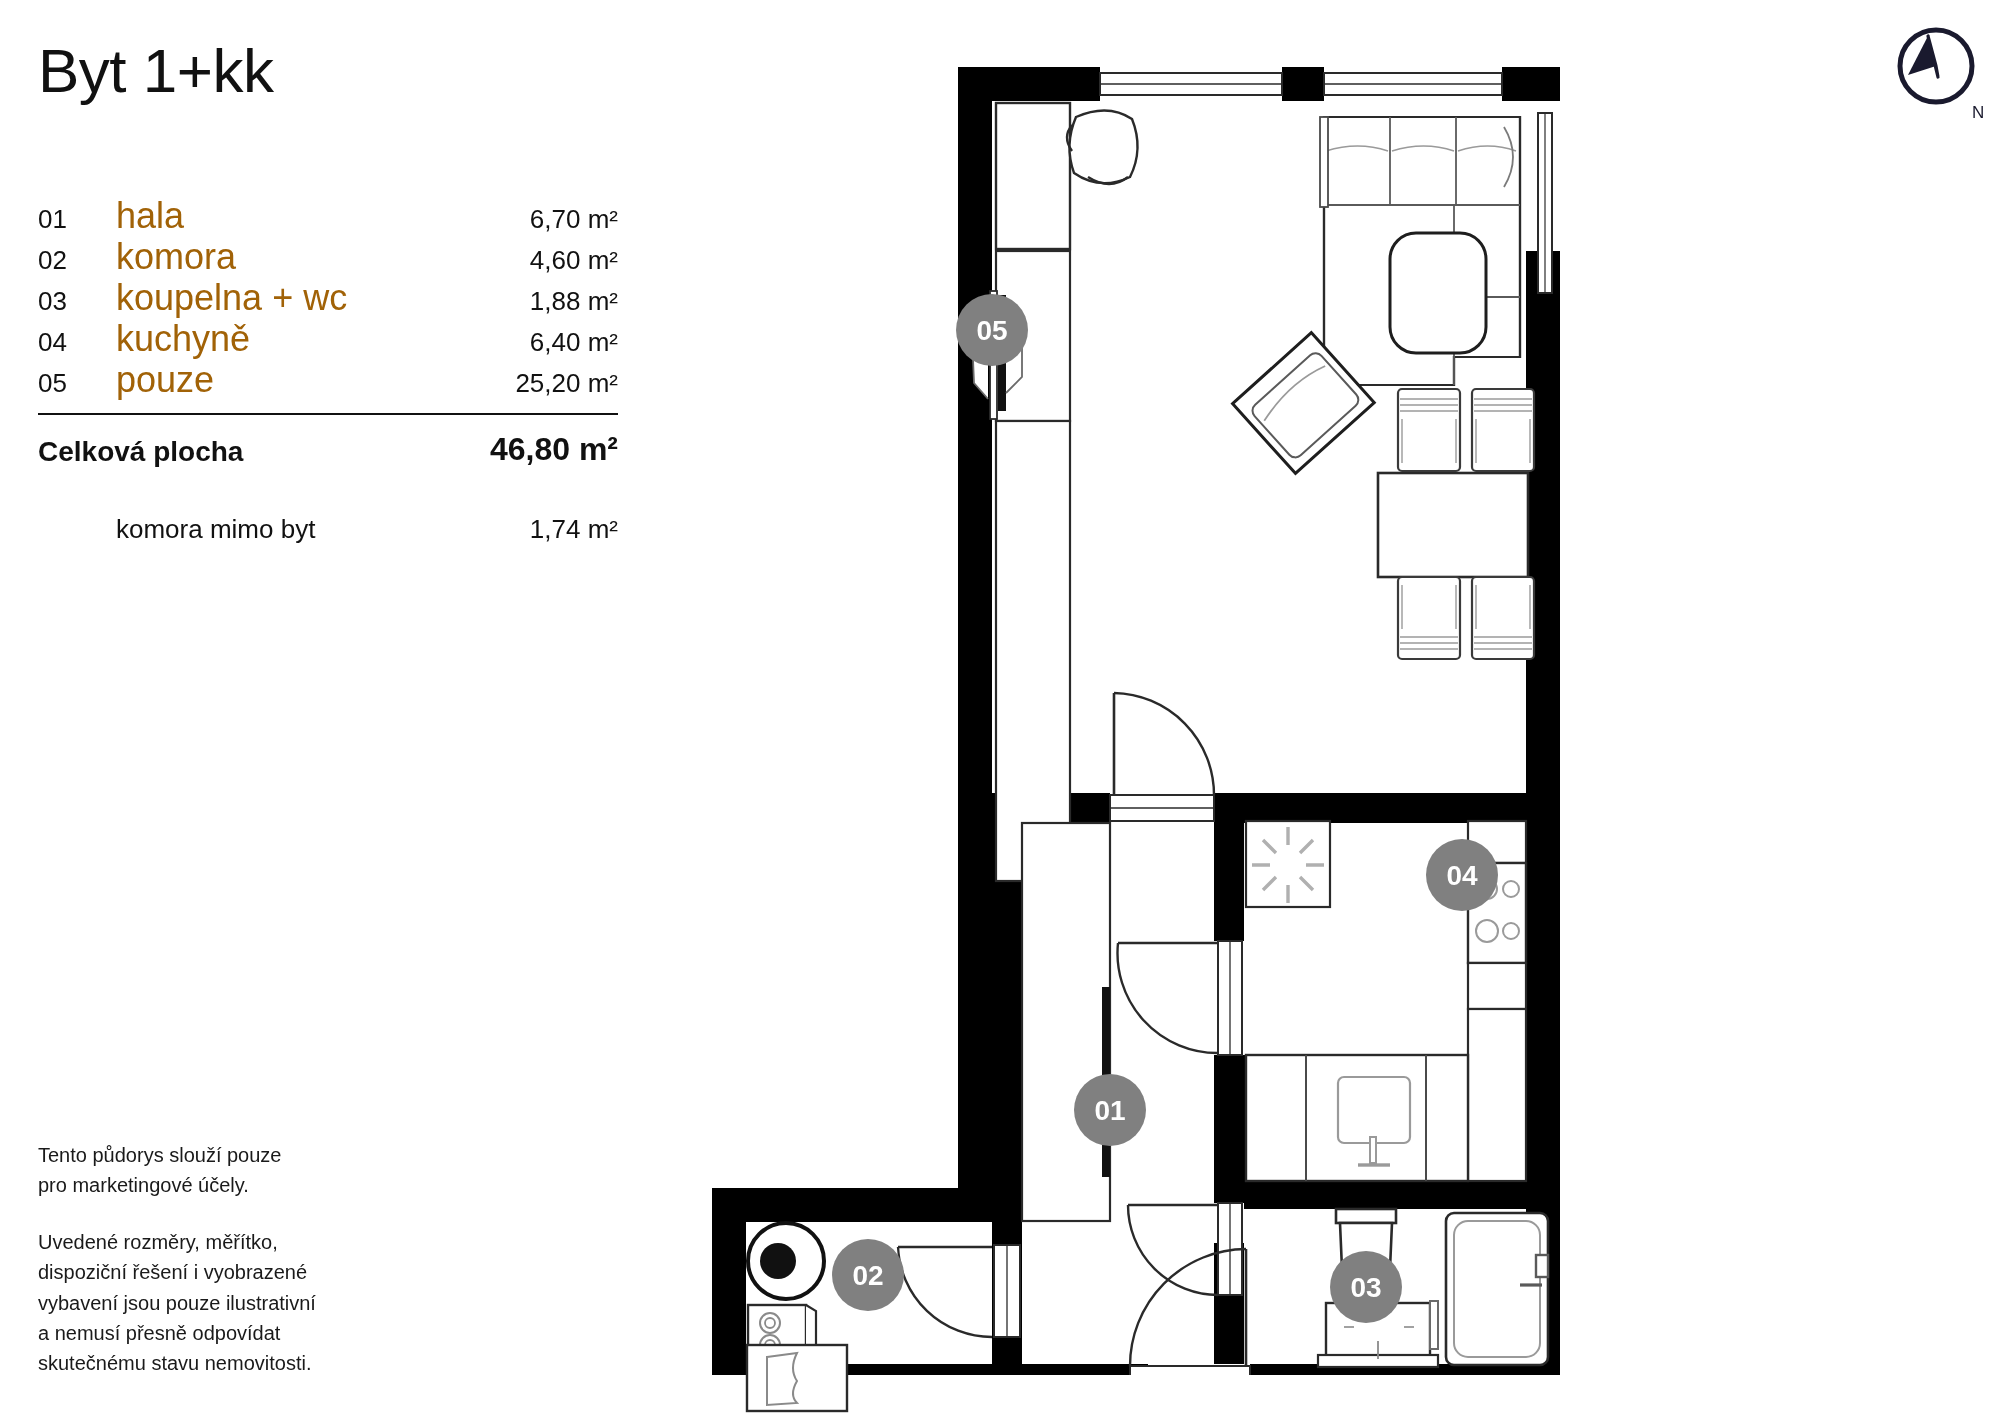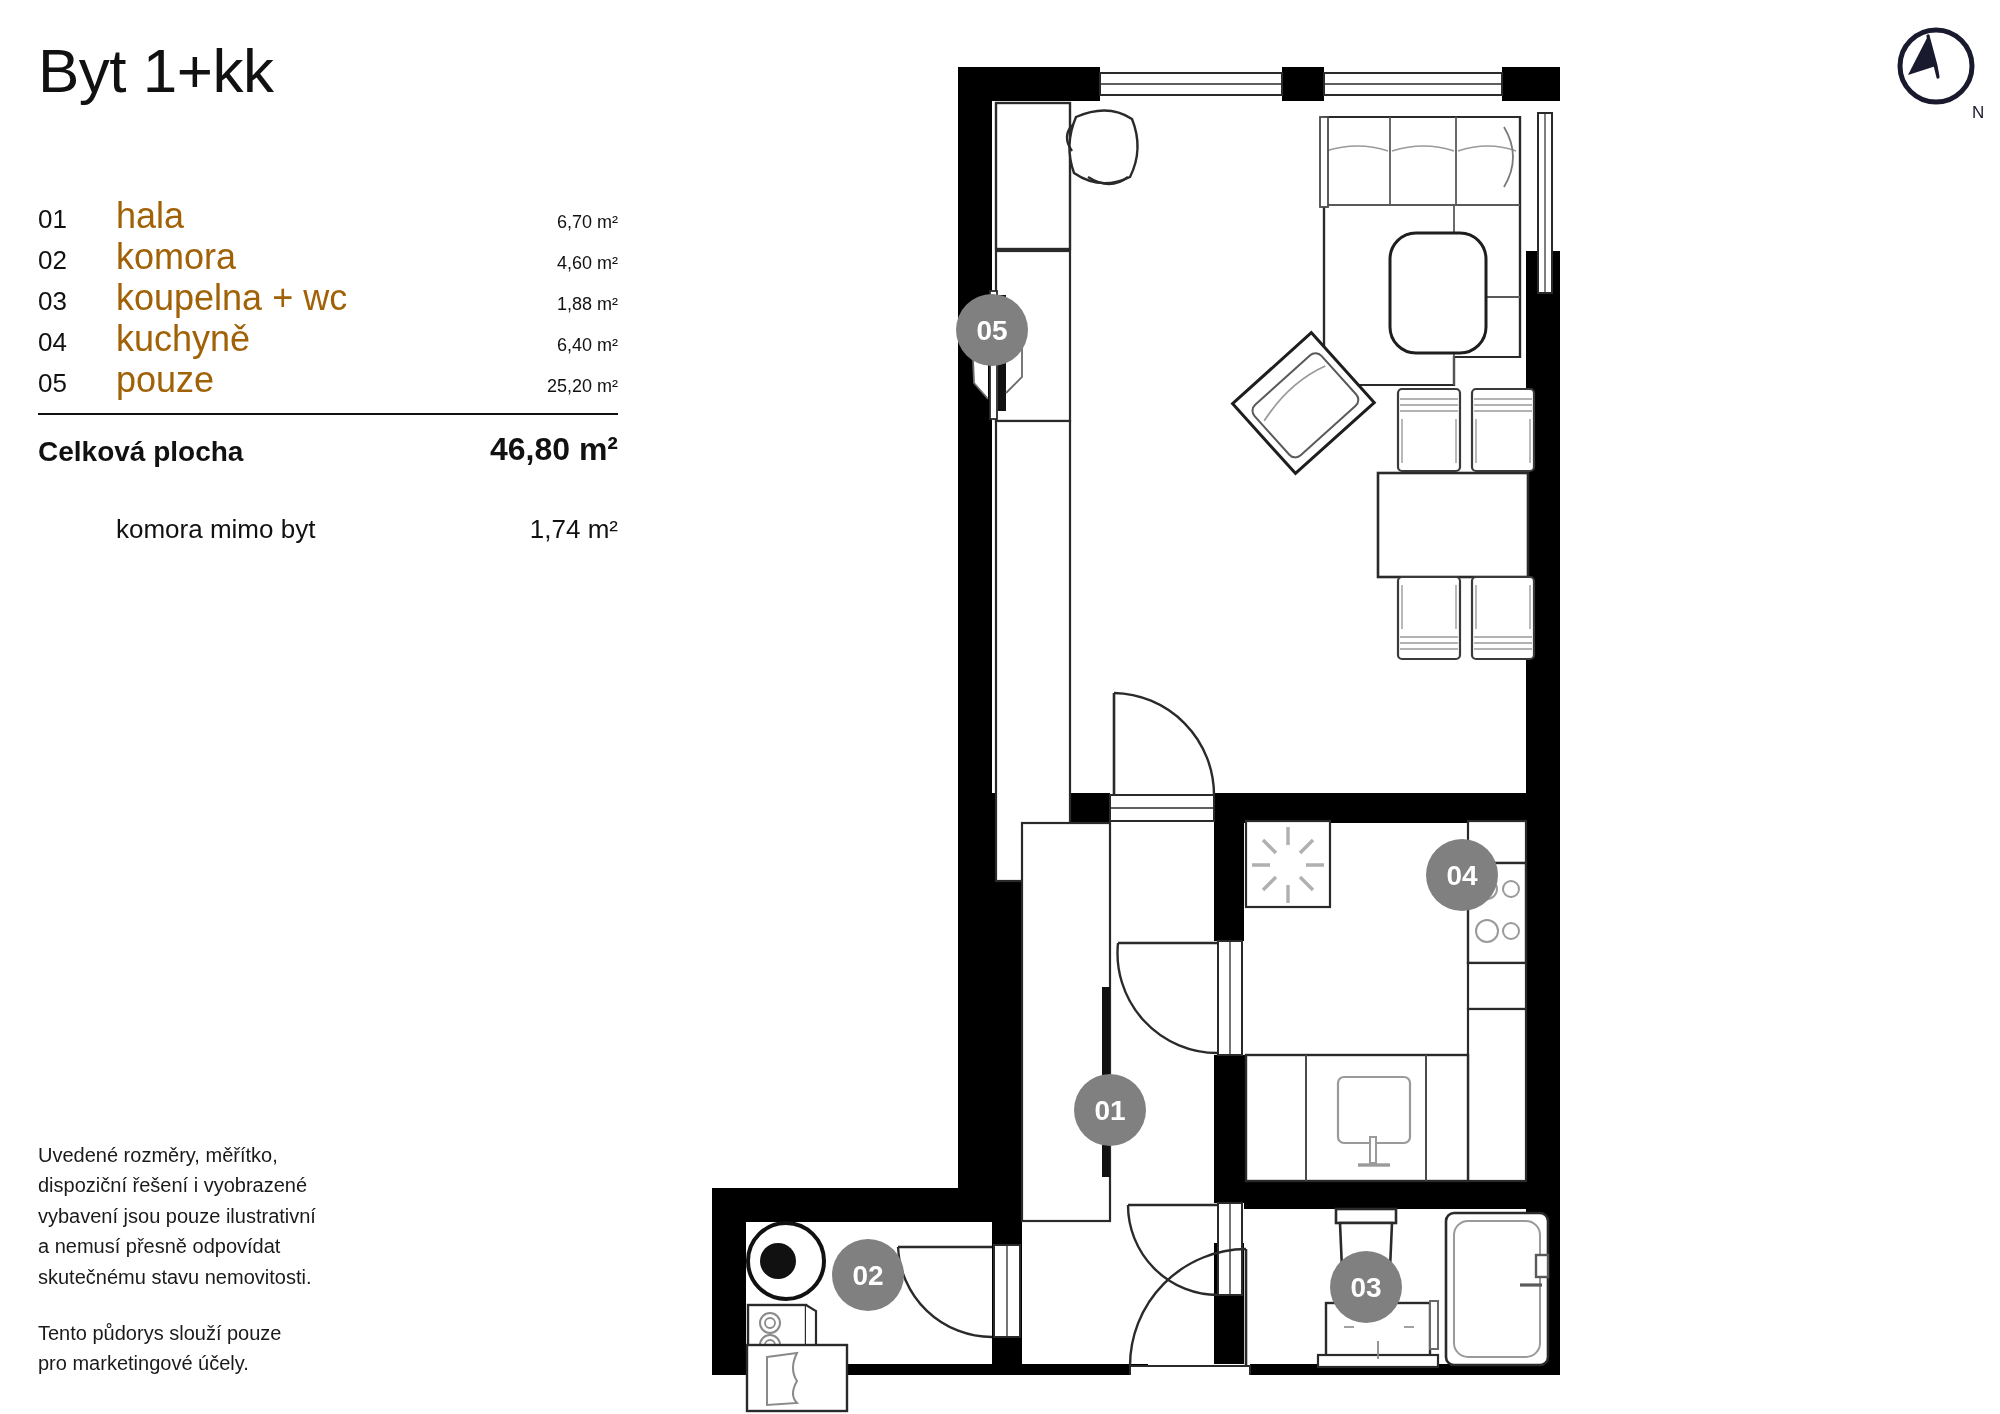--- a/index.html
+++ b/index.html
@@ -19,21 +19,21 @@
   #page-title {
     font-size:62px; font-weight:400; letter-spacing:-0.5px;
     line-height:1.05; color:#111; margin:0 0 0 0;
     padding-top:18px;
   }
 
   #room-table { margin-top:92px; width:580px; }
   .room-row { display:flex; align-items:baseline; height:41px; }
   .room-num  { width:78px; font-size:26px; color:#111; }
   .room-name { flex:1; font-size:36px; color:#a16207; }
-  .room-area { width:190px; text-align:right; font-size:18px; color:#111; }
+  .room-area { width:190px; text-align:right; font-size:26px; color:#111; }
 
   #total-divider {
     border-top:2.5px solid #111; margin:13px 0 0 0; width:580px;
   }
   #total-row {
     display:flex; align-items:flex-end; margin-top:16px; width:580px;
   }
   #total-label { flex:1; font-size:28px; font-weight:bold; }
   #total-value { width:190px; text-align:right; font-size:32px; font-weight:bold; }
 
@@ -106,27 +106,27 @@
       <div id="extra-row">
         <span id="extra-spacer"></span>
         <span id="extra-label">komora mimo byt</span>
         <span id="extra-value">1,74 m²</span>
       </div>
 
     </div>
   </div>
 
   <div id="disclaimer">
+    <p class="disc-para">Tento půdorys slouží pouze
+pro marketingové účely.</p>
     <p class="disc-para">Uvedené rozměry, měřítko,
 dispoziční řešení i vyobrazené
 vybavení jsou pouze ilustrativní
 a nemusí přesně odpovídat
 skutečnému stavu nemovitosti.</p>
-    <p class="disc-para">Tento půdorys slouží pouze
-pro marketingové účely.</p>
   </div>
 
   <div id="compass">
     <svg width="96" height="104" viewBox="0 0 96 104">
       <circle cx="44" cy="44" r="36" fill="none" stroke="#1a1a2e" stroke-width="5"></circle>
       <polygon points="44,44 36,14 16,53" fill="#1a1a2e"></polygon>
       <polygon points="44,44 36,14 46,55" fill="none" stroke="#1a1a2e" stroke-width="3.2" stroke-linejoin="round"></polygon>
       <text x="80" y="96" font-family="&quot;Liberation Sans&quot;, sans-serif" font-size="17" fill="#1a1a2e">N</text>
     </svg>
   </div>

